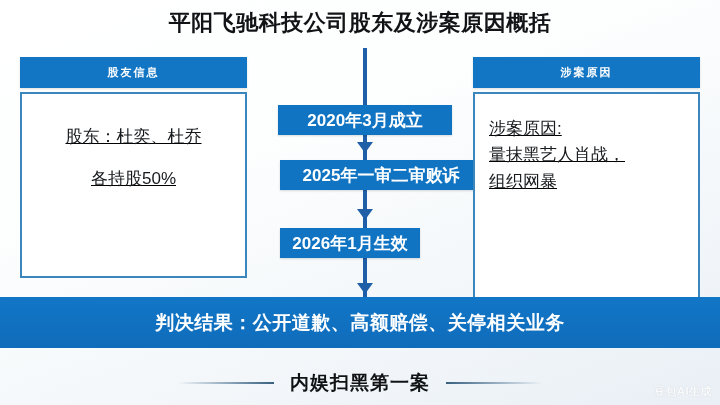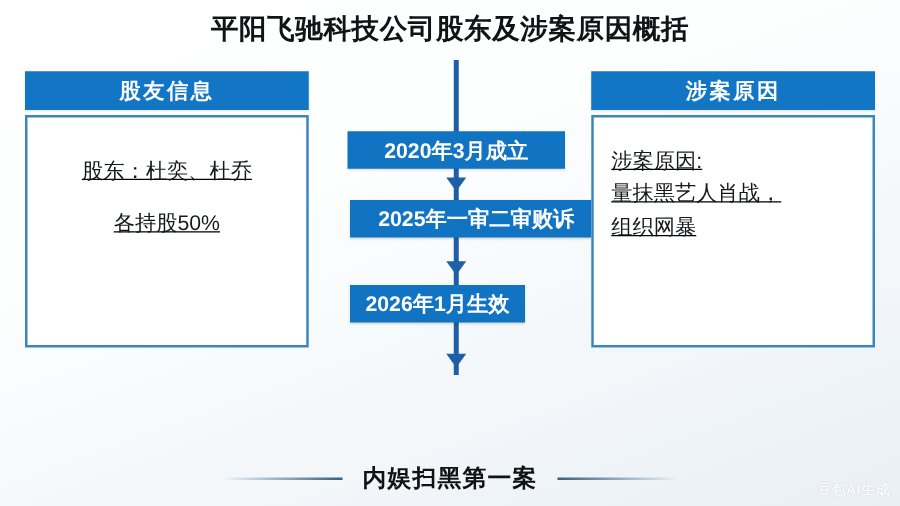--- a/index.html
+++ b/index.html
@@ -32,21 +32,21 @@
     letter-spacing: 0.5px;
     white-space: nowrap;
   }
 
   
   .panel-head {
     position: absolute;
     height: 31px;
     background: #1276c4;
     color: #ffffff;
-    font-size: 17px;
+    font-size: 11px;
     font-weight: bold;
     letter-spacing: 2px;
     display: flex;
     align-items: center;
     justify-content: center;
     box-shadow: 0 1px 2px rgba(0,0,0,0.12);
   }
   .panel-body {
     position: absolute;
     background: #ffffff;
@@ -64,21 +64,21 @@
   #panel-left-head  { left: 20px;  top: 57px; width: 227px; }
   #panel-left-body  { left: 20px;  top: 92px; width: 227px; height: 186px; }
   #panel-left-body .panel-body-inner {
     text-align: center;
     padding-top: 28px;
   }
   .left-line-1 { white-space: nowrap; }
   .left-line-2 { margin-top: 12px; white-space: nowrap; }
 
   #panel-right-head { left: 473px; top: 57px; width: 227px; }
-  #panel-right-body { left: 473px; top: 92px; width: 227px; height: 186px; }
+  #panel-right-body { left: 473px; top: 92px; width: 227px; height: 230px; }
   #panel-right-body .panel-body-inner {
     text-align: left;
     padding: 22px 10px 10px 14px;
     line-height: 1.55;
   }
   .right-line { white-space: nowrap; }
 
   
   .spine {
     position: absolute;
@@ -205,20 +205,21 @@
 
   <div class="panel-head" id="panel-right-head">涉案原因</div>
   <div class="panel-body" id="panel-right-body">
     <div class="panel-body-inner">
       <div class="right-line">涉案原因:</div>
       <div class="right-line">量抹黑艺人肖战，</div>
       <div class="right-line">组织网暴</div>
     </div>
   </div>
 
+  <div id="verdict-bar">判决结果：公开道歉、高额赔偿、关停相关业务</div>
 
   <div id="footer">
     <div class="rule rule-left"></div>
     <div id="footer-text">内娱扫黑第一案</div>
     <div class="rule rule-right"></div>
   </div>
 
   <div id="watermark">豆包AI生成</div>
 
 </div>

